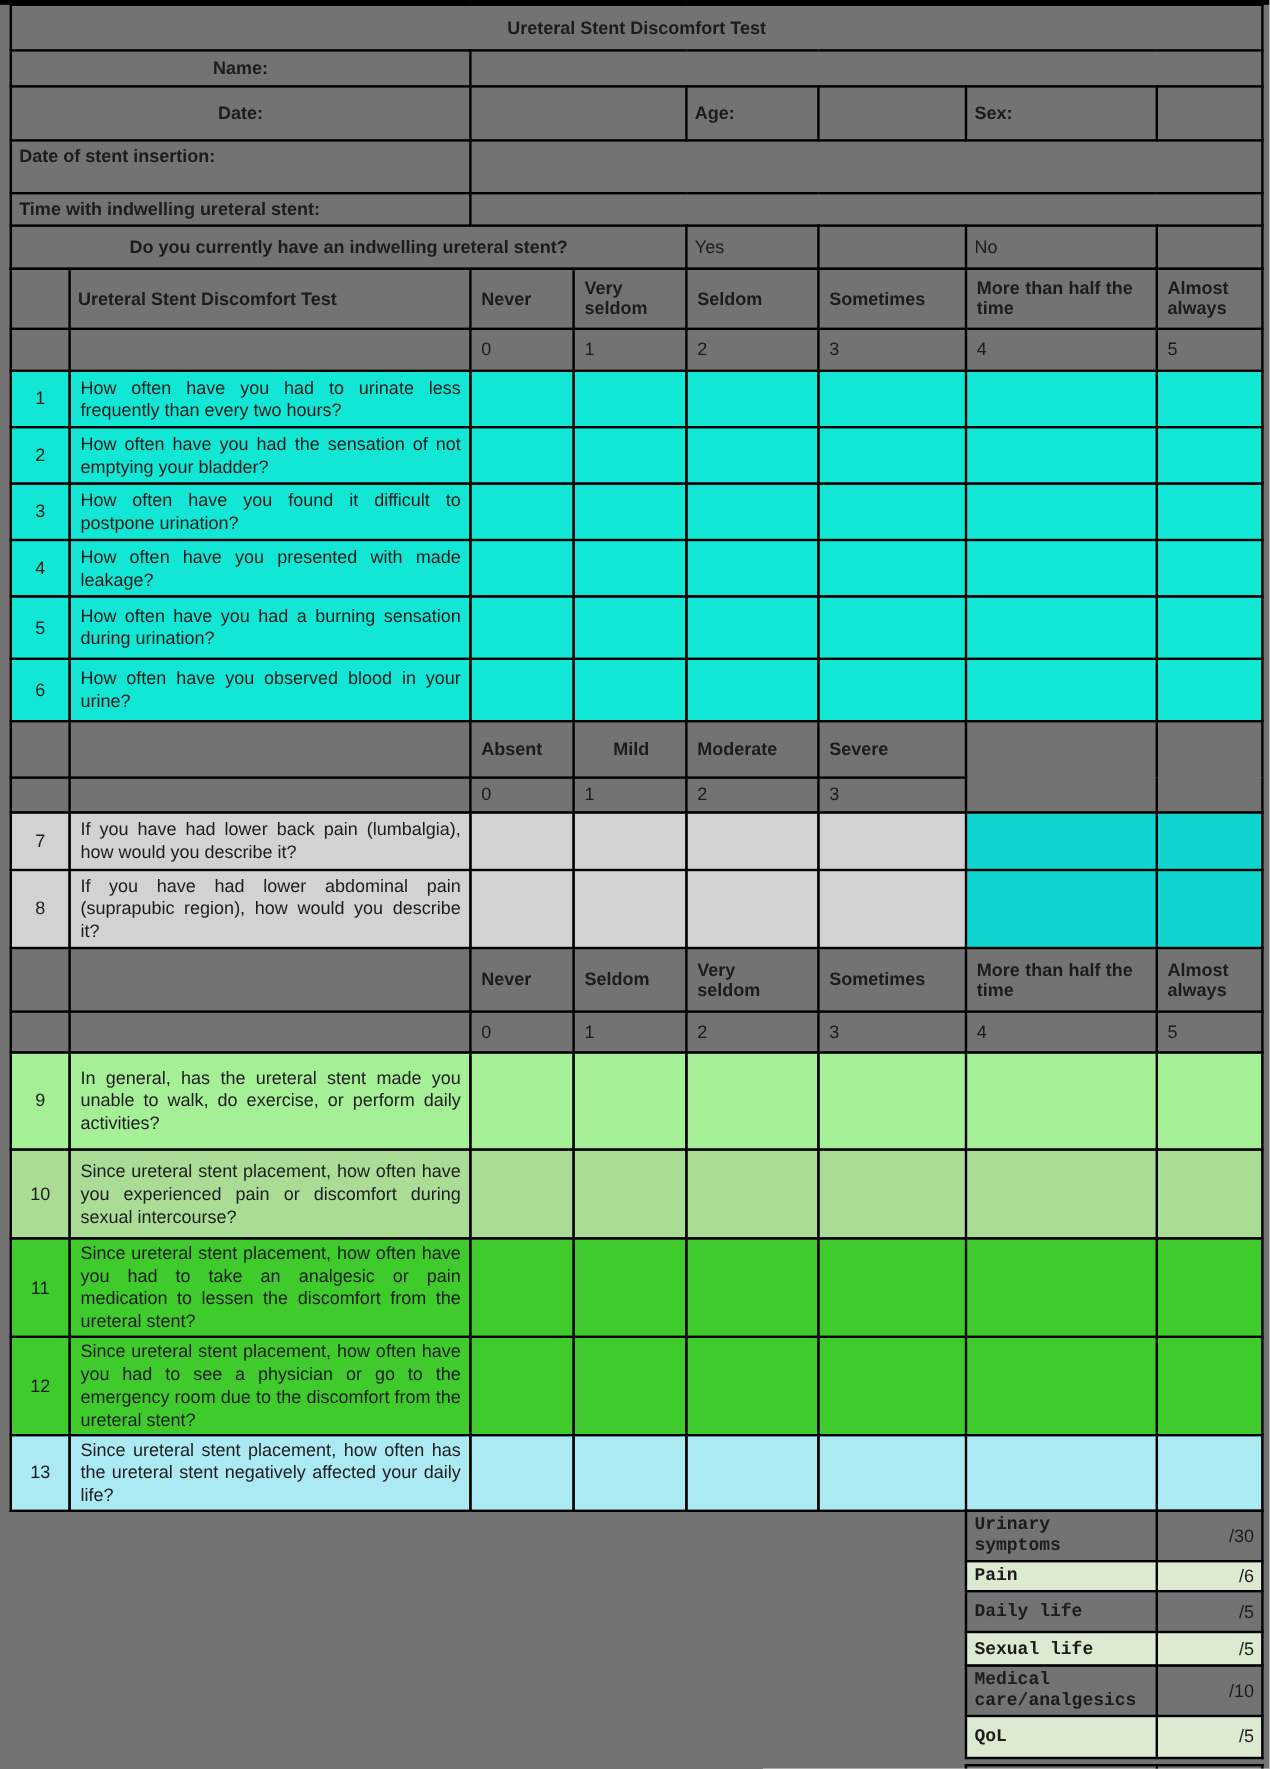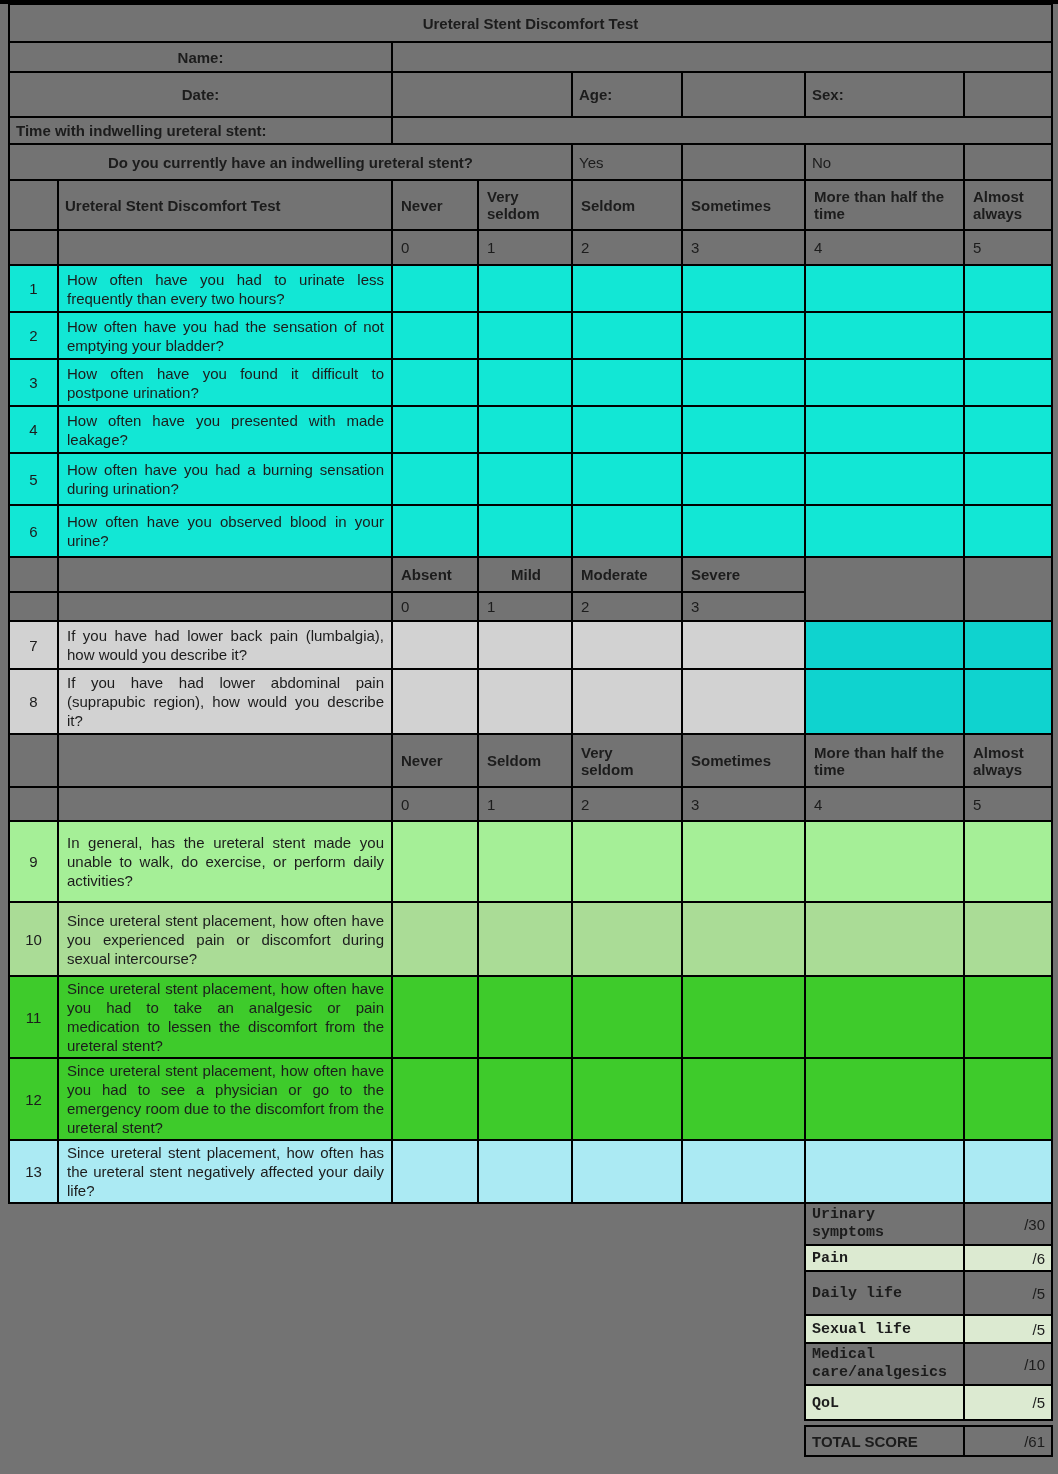--- a/index.html
+++ b/index.html
@@ -65,20 +65,24 @@
       <td colspan="5"></td>
     </tr>
     <tr style="height:45px">
       <td class="c b">Date:</td>
       <td></td>
       <td class="b">Age:</td>
       <td></td>
       <td class="b">Sex:</td>
       <td></td>
     </tr>
+    <tr style="height:44px">
+      <td class="b top">Date of stent insertion:</td>
+      <td colspan="5"></td>
+    </tr>
     <tr style="height:27px">
       <td class="b">Time with indwelling ureteral stent:</td>
       <td colspan="5"></td>
     </tr>
     <tr style="height:36px">
       <td colspan="2" class="c b">Do you currently have an indwelling ureteral stent?</td>
       <td>Yes</td>
       <td></td>
       <td>No</td>
       <td></td>
@@ -174,21 +178,21 @@
       <td class="numcell">6</td>
       <td class="q">How often have you observed blood in your urine?</td>
       <td></td>
           <td></td>
           <td></td>
           <td></td>
           <td></td>
           <td></td>
     </tr>
 
-    <tr style="height:35px">
+    <tr style="height:47px">
       <td></td>
       <td></td>
       <td class="scale">Absent</td>
       <td class="scale c">Mild</td>
       <td class="scale">Moderate</td>
       <td class="scale">Severe</td>
       <td rowspan="2"></td>
       <td rowspan="2"></td>
     </tr>
     <tr style="height:29px">
@@ -302,21 +306,21 @@
       </colgroup>
     <tbody>
         <tr style="height:39px">
       <td class="b score-label"><span>Urinary symptoms</span></td>
       <td class="r">/30</td>
     </tr>
     <tr class="alt" style="height:23px">
       <td class="b score-label"><span>Pain</span></td>
       <td class="r">/6</td>
     </tr>
-    <tr style="height:44px">
+    <tr style="height:34px">
       <td class="b score-label"><span>Daily life</span></td>
       <td class="r">/5</td>
     </tr>
     <tr class="alt" style="height:28px">
       <td class="b score-label"><span>Sexual life</span></td>
       <td class="r">/5</td>
     </tr>
     <tr style="height:40px">
       <td class="b score-label"><span>Medical care/analgesics</span></td>
       <td class="r">/10</td>

